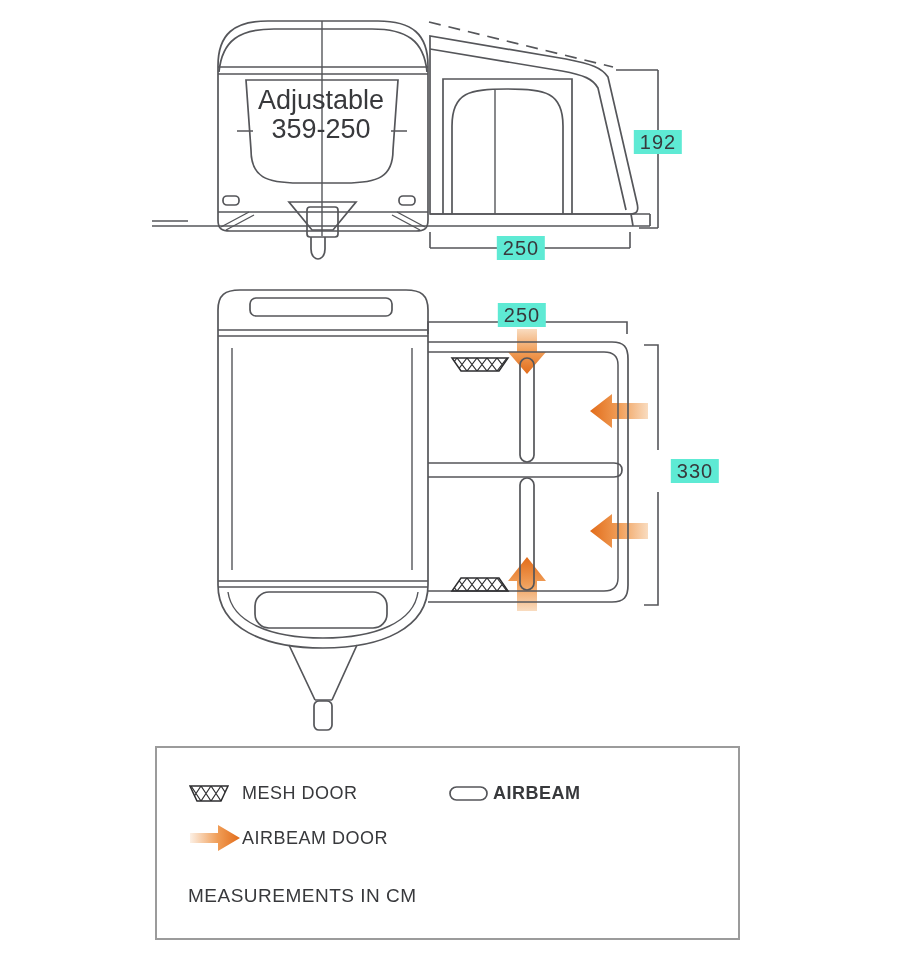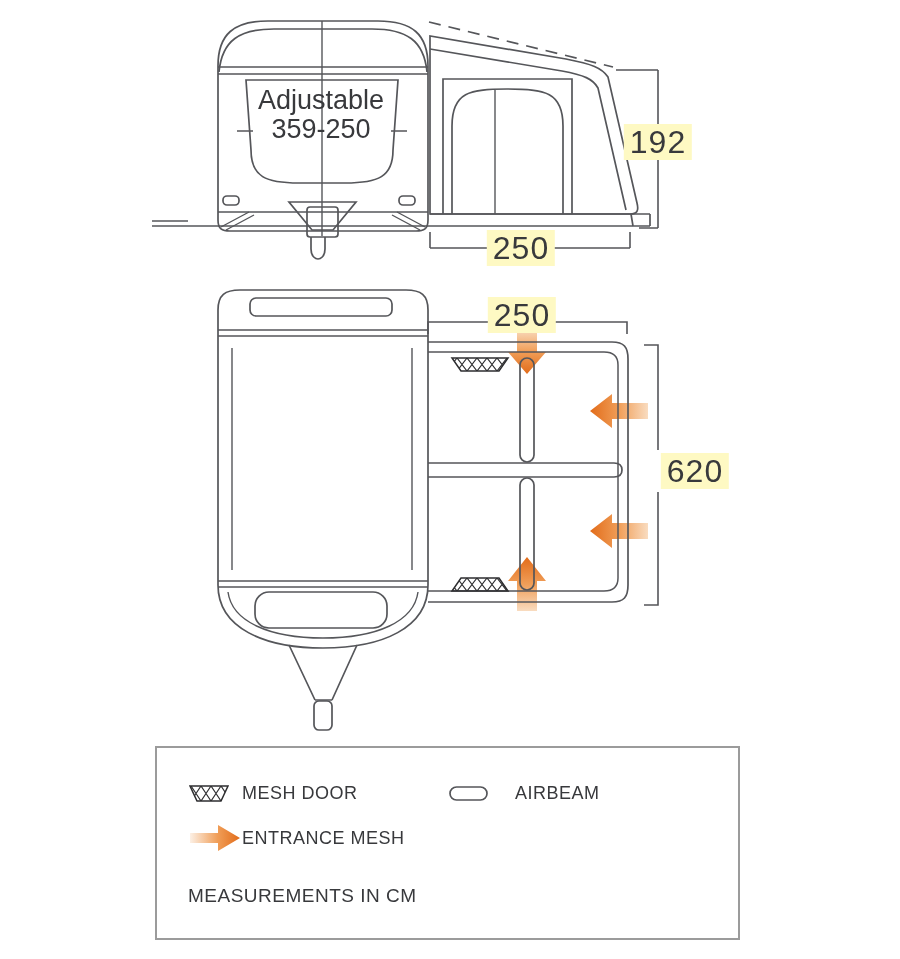--- a/index.html
+++ b/index.html
@@ -17,23 +17,23 @@
     color:#38393c;
     white-space:nowrap;
     line-height:1;
   }
   .adj{
     transform:translate(-50%,-50%);
     font-size:27px;
   }
   .dim{
     transform:translate(-50%,-50%);
-    font-size:32px;
+    font-size:20px;
     letter-spacing:1px;
-    background:#fef9c3;
+    background:#5eead4;
     padding:2px 6px;
   }
   .legend-label{
     transform:translateY(-50%);
     font-size:18px;
     letter-spacing:0.5px;
   }
   .legend-note{
     transform:translateY(-50%);
     font-size:19px;
@@ -191,20 +191,20 @@
       <path d="M190,833 L218,833 L218,825 L240,838 L218,851 L218,843 L190,843 Z" fill="url(#gradRight)"></path>
     </g>
   </svg>
 
   <div class="lbl adj" style="left:321px;top:100px;">Adjustable</div>
   <div class="lbl adj" style="left:321px;top:129px;">359-250</div>
 
   <div class="lbl dim" style="left:658px;top:142px;">192</div>
   <div class="lbl dim" style="left:521px;top:248px;">250</div>
   <div class="lbl dim" style="left:522px;top:315px;">250</div>
-  <div class="lbl dim" style="left:695px;top:471px;">620</div>
+  <div class="lbl dim" style="left:695px;top:471px;">330</div>
 
   <div class="lbl legend-label" style="left:242px;top:793px;">MESH DOOR</div>
-  <div class="lbl legend-label" style="left:515px;top:793px;">AIRBEAM</div>
-  <div class="lbl legend-label" style="left:242px;top:838px;">ENTRANCE MESH</div>
+  <div class="lbl legend-label" style="left:493px;top:793px;font-weight:bold;">AIRBEAM</div>
+  <div class="lbl legend-label" style="left:242px;top:838px;">AIRBEAM DOOR</div>
   <div class="lbl legend-note" style="left:188px;top:895px;">MEASUREMENTS IN CM</div>
 
 </div>
 
 </body></html>

